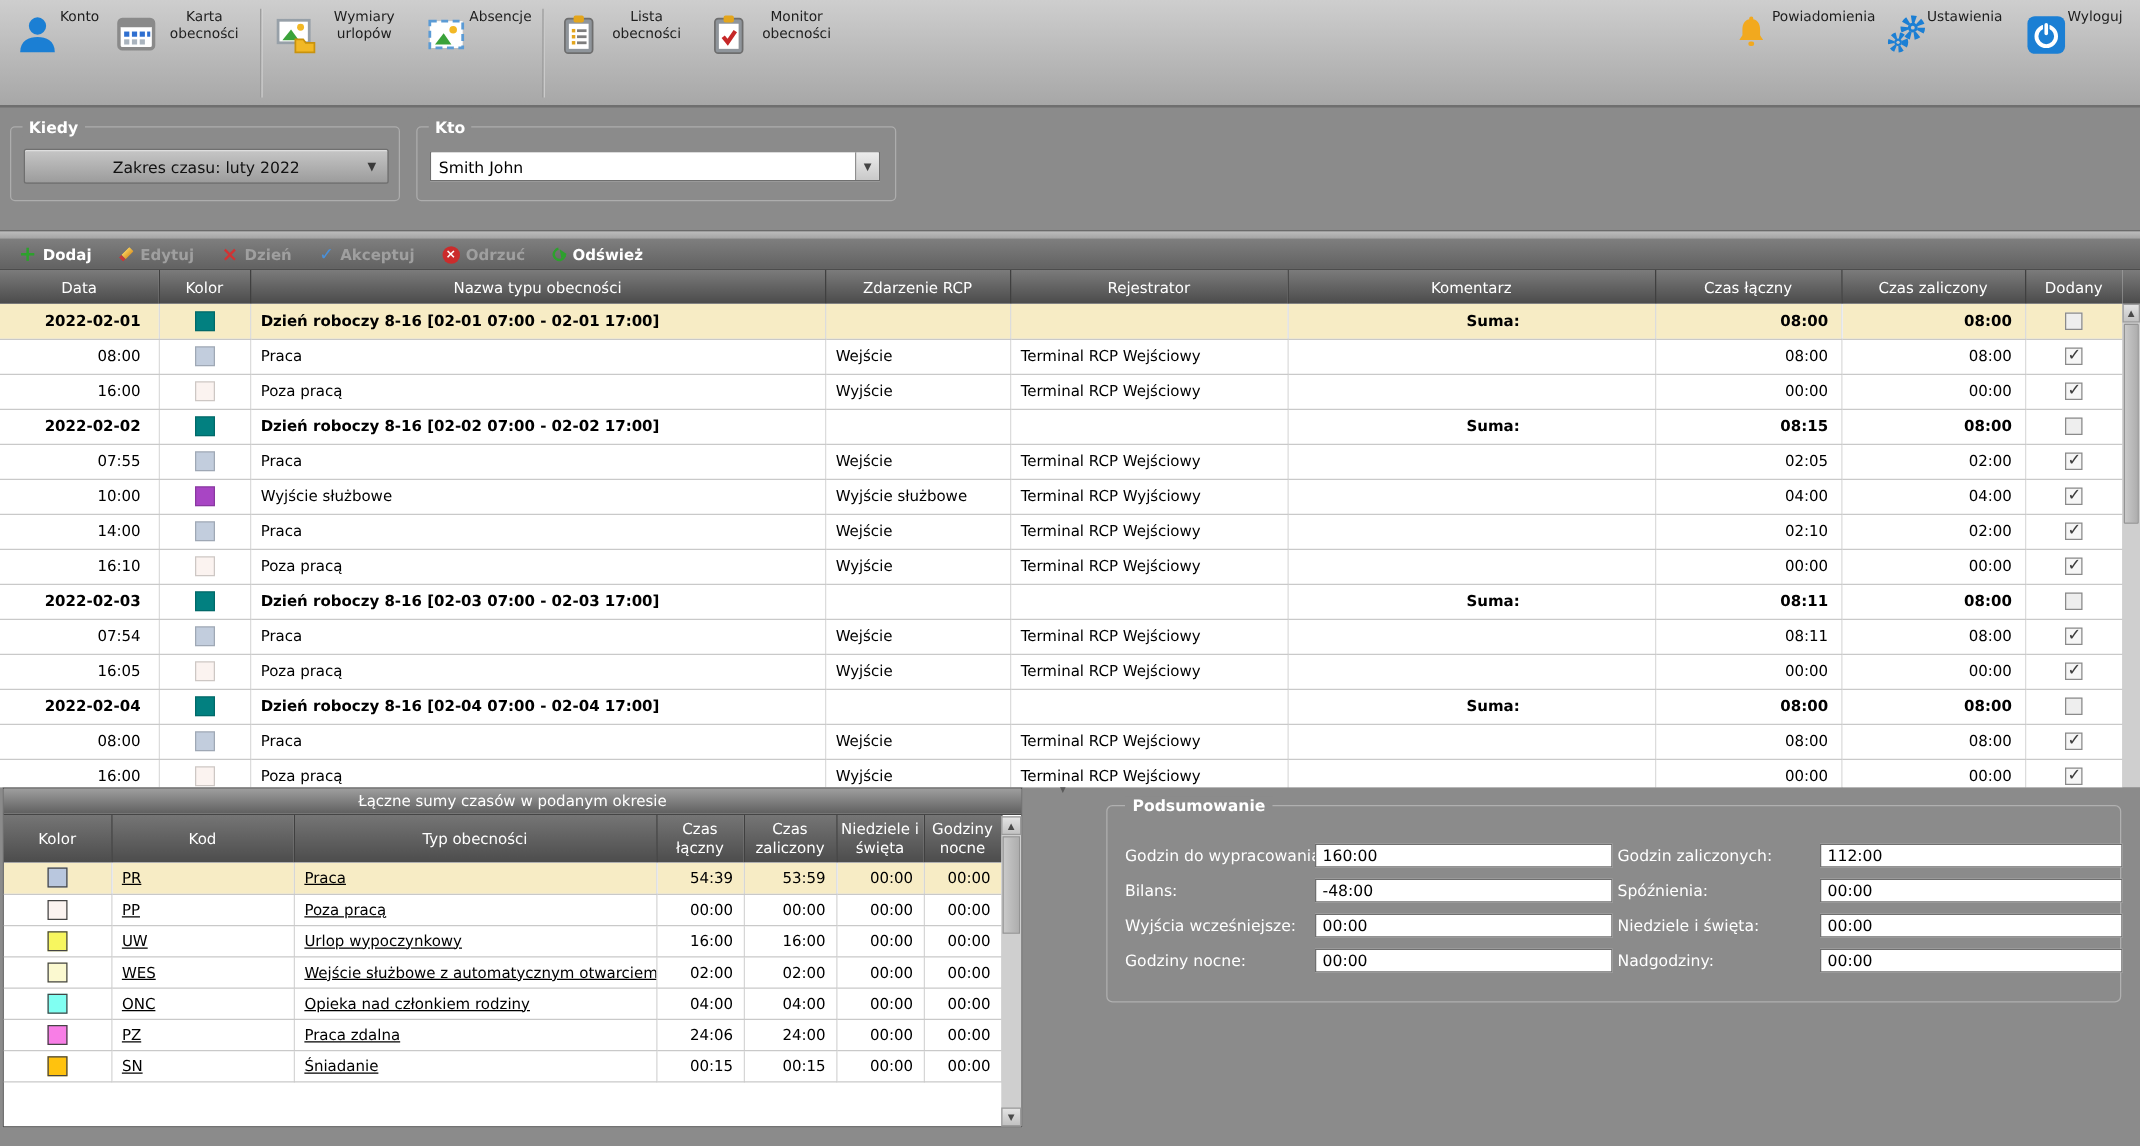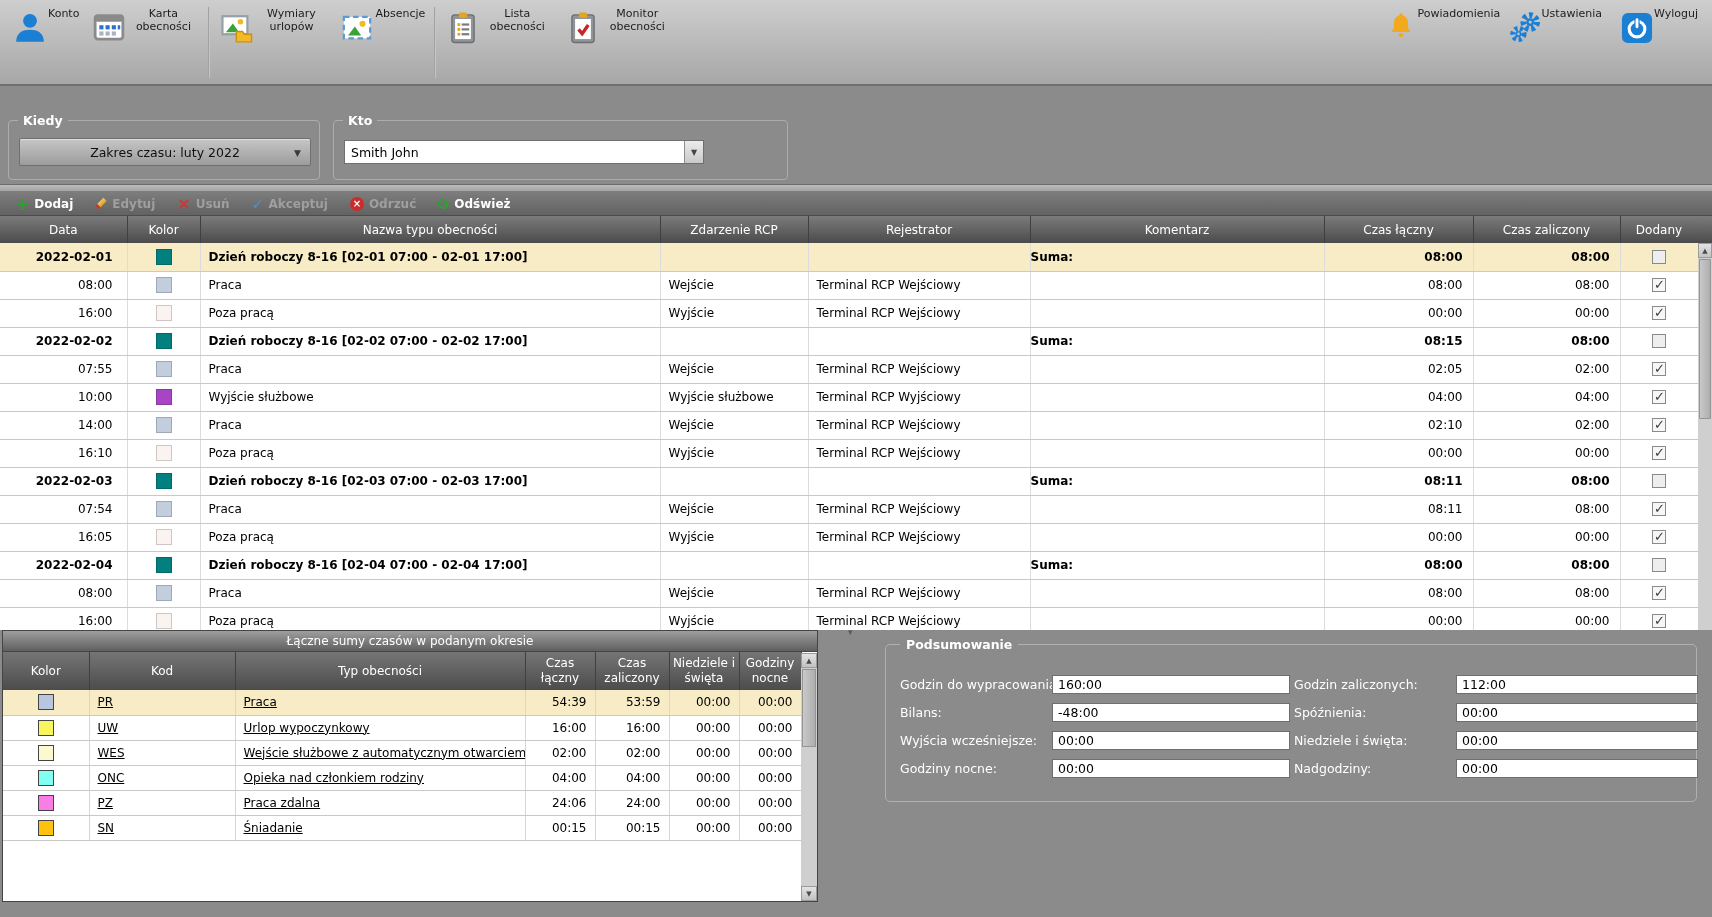--- a/index.html
+++ b/index.html
@@ -13,25 +13,25 @@
   .tb-item { display:flex; flex-direction:row; align-items:flex-start; justify-content:flex-start;
     padding:3px 4px; margin:1px 1px; cursor:pointer; border:1px solid transparent; border-radius:3px; }
   .tb-item .ic { height:40px; display:flex; align-items:center; justify-content:center; }
   .tb-item .lb { font-size:11px; color:#1d1d1d; text-align:center; line-height:1.18; max-width:72px; }
   .tb-item.sel { background:linear-gradient(#fdf6da,#f6e5a9); border:1px solid #d8b74e; }
   .tb-sep { width:2px; margin:4px 3px; background:linear-gradient(90deg,#8f8f8f,#d9d9d9); }
   .tb-right { margin-left:auto; display:flex; align-items:stretch; gap:6px; }
 
   
   .filterarea { position:absolute; left:0; top:88px; width:1712px; height:96px; background:#8b8b8b; }
-  .groupbox { position:absolute; border:1px solid #adadad; border-radius:4px; height:60px; top:32px; }
+  .groupbox { position:absolute; border:1px solid #adadad; border-radius:4px; height:60px; top:13px; }
   .groupbox .legend { position:absolute; top:-8px; left:9px; background:#8b8b8b; padding:0 5px;
     font-weight:bold; color:#fff; font-size:12.5px; }
   .gb-kiedy { left:8px; width:312px; }
-  .gb-kto  { left:333px; width:455px; }
+  .gb-kto  { left:333px; width:384px; }
   .drop-btn { position:absolute; left:10px; top:17px; width:292px; height:28px;
     background:linear-gradient(#c6c6c6,#9c9c9c); border:1px solid #6f6f6f; border-radius:2px;
     box-shadow:inset 0 1px 0 #dedede; color:#111; font-size:12.5px;
     display:flex; align-items:center; justify-content:center; cursor:pointer; }
   .drop-btn .arr { position:absolute; right:9px; top:9px; font-size:9px; color:#3a3a3a; }
   .combo { position:absolute; left:10px; top:19px; width:360px; height:24px; background:#fff;
     border:1px solid #6f6f6f; display:flex; }
   .combo input { flex:1; border:none; outline:none; font-size:12.5px; padding:0 6px;
     font-family:"DejaVu Sans","Liberation Sans",sans-serif; color:#000; background:#fff; }
   .combo .cbtn { width:19px; background:linear-gradient(#ececec,#c9c9c9); border-left:1px solid #8f8f8f;
@@ -65,21 +65,21 @@
   table.mt { border-collapse:collapse; table-layout:fixed; width:1698px; }
   table.mt th { height:27px; background:linear-gradient(#7b7b7b,#4b4b4b); color:#fff;
     font-weight:normal; font-size:12px; border-right:1px solid #404040; }
   table.mt td { height:28px; background:#fff; border-bottom:1px solid #c9c9c9;
     border-right:1px solid #dcdcdc; font-size:12px; color:#000; overflow:hidden; white-space:nowrap; }
   table.mt tr.day td { font-weight:bold; }
   table.mt tr.sel td { background:#f7ecc5; }
   .c-data { text-align:right; padding-right:14px; }
   .c-kolor { text-align:center; }
   .c-name,.c-zd,.c-rej { text-align:left; padding-left:8px; }
-  .c-kom { text-align:left; padding-right:8px; }
+  .c-kom { text-align:center; padding-right:8px;padding-left:43px; }
   .c-t { text-align:right; padding-right:10px; }
   .c-cb { text-align:center; }
   .swatch { display:inline-block; width:16px; height:16px; vertical-align:middle;
     border:1px solid rgba(0,0,0,0.18); }
   .cb { display:inline-block; width:14px; height:14px; border:1px solid #8a8a8a; background:#eee;
     position:relative; vertical-align:middle; cursor:pointer; }
   .cb.checked { background:#f6f6f6; }
   .cb.checked::after { content:"✓"; position:absolute; left:1px; top:-2px; font-size:13px; color:#3c3c3c; }
 
   
@@ -275,21 +275,21 @@
   <div class="act">
     <span class="i-plus">+</span>
     <span class="alb">Dodaj</span>
   </div>
   <div class="act dis">
     <span class="i-pencil"></span>
     <span class="alb">Edytuj</span>
   </div>
   <div class="act dis">
     <span class="i-x">×</span>
-    <span class="alb">Usuń</span>
+    <span class="alb">Dzień</span>
   </div>
   <div class="act dis">
     <span class="i-check">✓</span>
     <span class="alb">Akceptuj</span>
   </div>
   <div class="act dis">
     <span class="i-reject">×</span>
     <span class="alb">Odrzuć</span>
   </div>
   <div class="act">
@@ -534,20 +534,29 @@
           <tr class="sel">
             <td class="s-kolor"><span class="swatch2" style="background: rgb(185, 199, 222);"></span></td>
             <td class="s-kod">PR</td>
             <td class="s-typ">Praca</td>
             <td class="s-t">54:39</td>
             <td class="s-t">53:59</td>
             <td class="s-t">00:00</td>
             <td class="s-t">00:00</td>
           </tr>
 
+          <tr>
+            <td class="s-kolor"><span class="swatch2" style="background: rgb(251, 243, 240);"></span></td>
+            <td class="s-kod">PP</td>
+            <td class="s-typ">Poza pracą</td>
+            <td class="s-t">00:00</td>
+            <td class="s-t">00:00</td>
+            <td class="s-t">00:00</td>
+            <td class="s-t">00:00</td>
+          </tr>
 
 
           <tr>
             <td class="s-kolor"><span class="swatch2" style="background: rgb(247, 246, 95);"></span></td>
             <td class="s-kod">UW</td>
             <td class="s-typ">Urlop wypoczynkowy</td>
             <td class="s-t">16:00</td>
             <td class="s-t">16:00</td>
             <td class="s-t">00:00</td>
             <td class="s-t">00:00</td>

